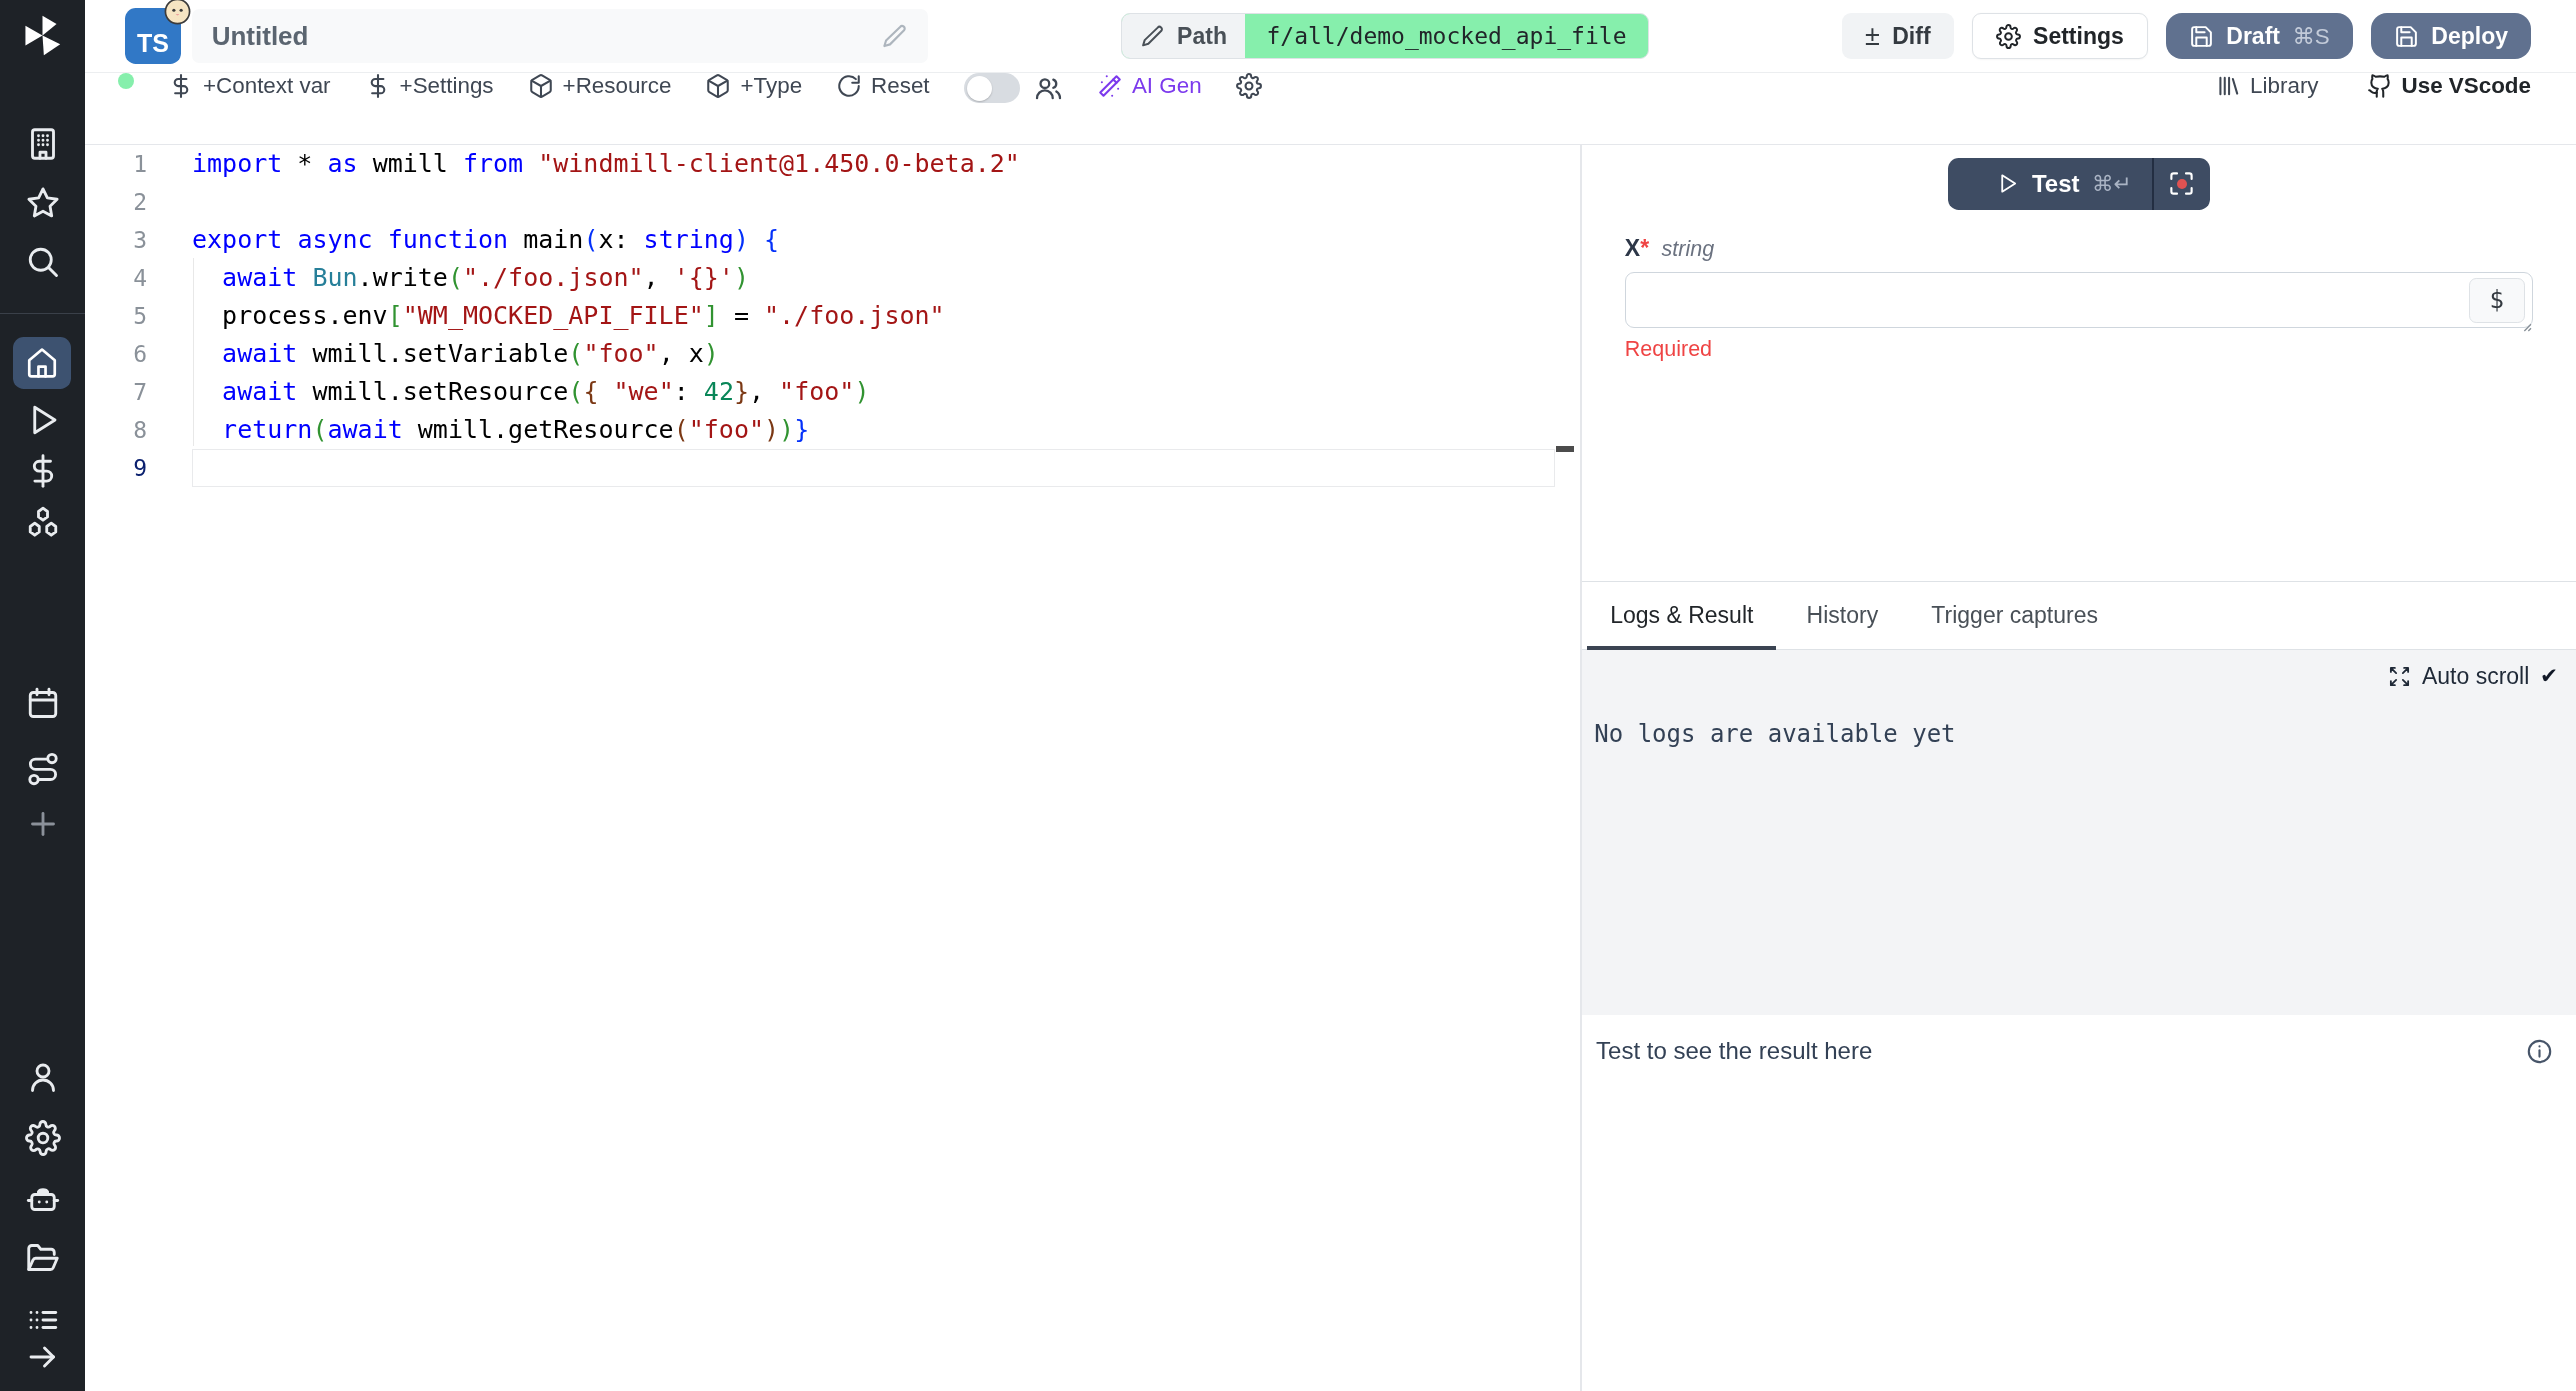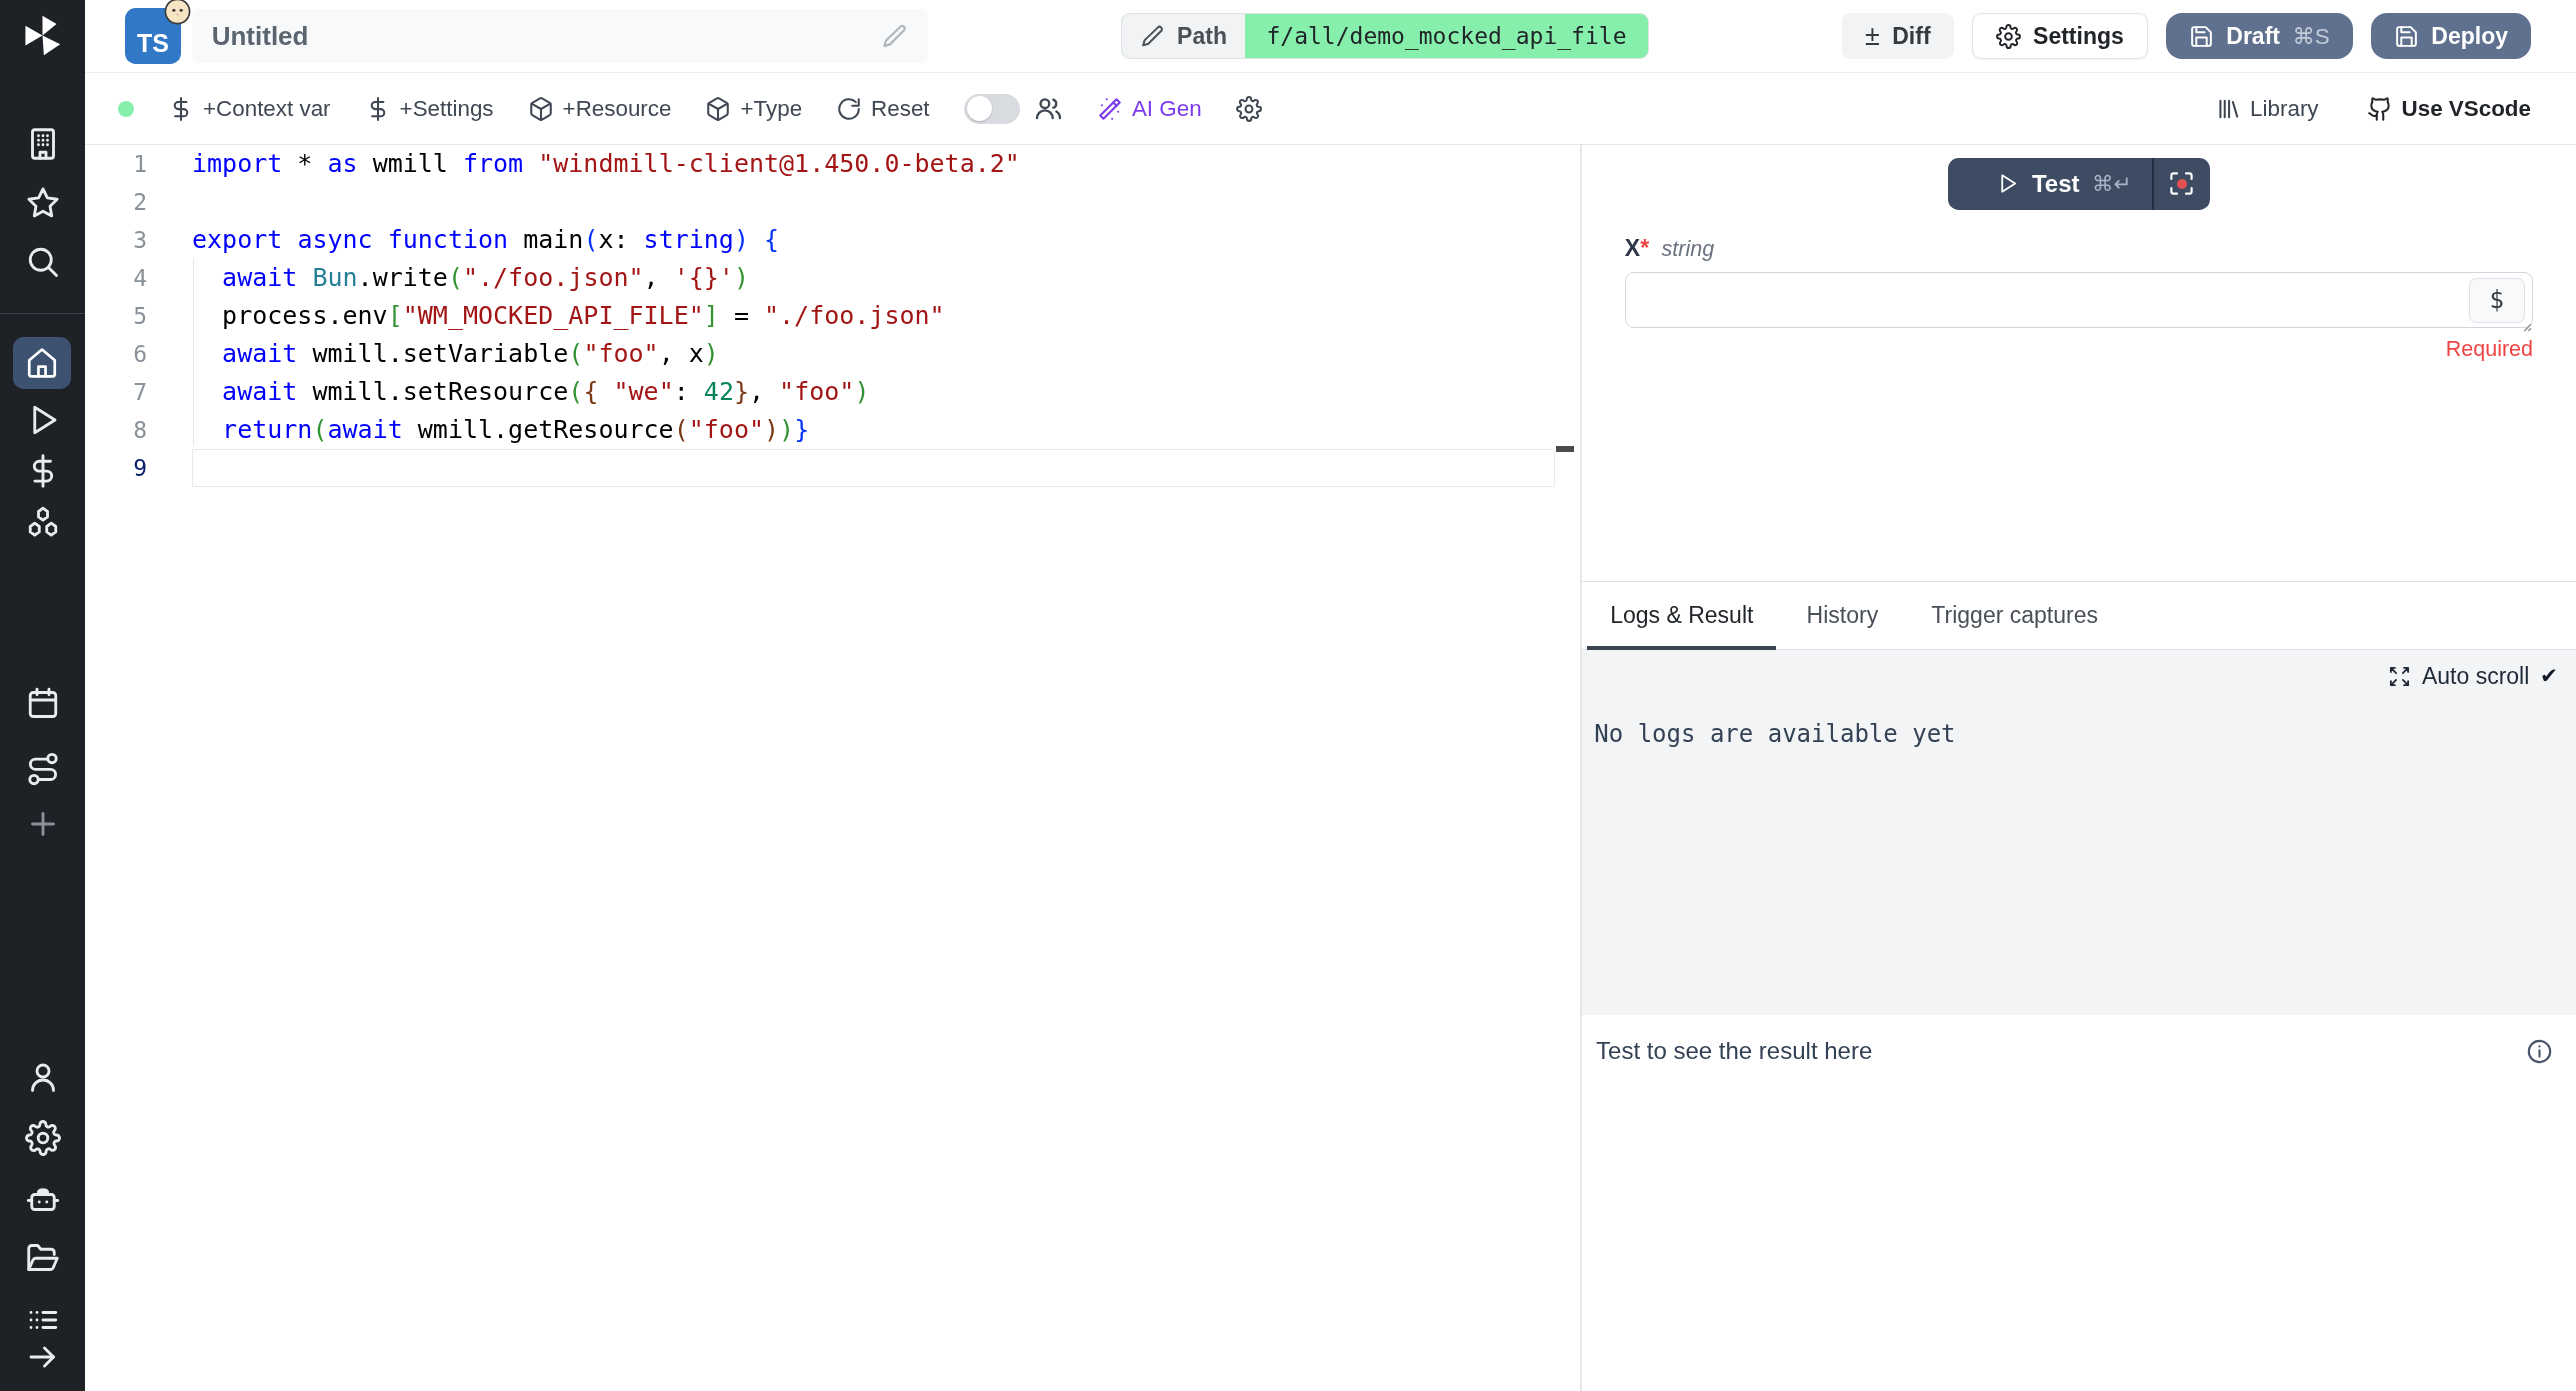--- a/index.html
+++ b/index.html
@@ -32,21 +32,21 @@
   .hbtns { display:flex; align-items:center; gap:18px; }
   .btn { height:46px; border-radius:9px; display:flex; align-items:center; gap:12.5px; padding:0 23px; font-size:23px; font-weight:600; cursor:pointer; border:none; background:none; font-family:inherit; }
   .btn svg { width:25px; height:25px; }
   .btn-light { background:#f1f3f5; color:#343a40; }
   .btn-outline { background:#fff; border:0.9px solid #dee2e6; color:#212529; box-shadow:0 0.9px 1.8px rgba(0,0,0,.04); }
   .btn-slate { background:var(--slate-btn,#60718f); color:#fff;border-radius:16px; }
   .btn-slate .kbd { color:#c3cbd9; font-weight:500; font-size:22.4px; }
   .diff-glyph { font-size:27px; line-height:1; font-weight:500; }
 
   
-  .toolbar { height:72px; display:flex; align-items:center; padding:0 45px 0 33px; border-bottom:0.9px solid #e5e7eb; background:#fff; gap:34px; }
+  .toolbar { height:72px; display:flex; align-items:flex-start; padding:0 45px 0 33px; border-bottom:0.9px solid #e5e7eb; background:#fff; gap:34px; }
   .dot { width:16px; height:16px; border-radius:50%; background:var(--green-dot,#86efac); flex:0 0 16px; }
   .tb-btn { display:flex; align-items:center; gap:9px; font-size:22.4px; font-weight:500; color:#3f4753; cursor:pointer; background:none; border:none; font-family:inherit; }
   .tb-btn svg { width:26px; height:26px; }
   .toggle { width:56px; height:30px; border-radius:15px; background:#d8dce1; position:relative; cursor:pointer; }
   .toggle .knob { position:absolute; left:3.6px; top:2.7px; width:25px; height:25px; border-radius:50%; background:#fff; box-shadow:0 0.9px 1.8px rgba(0,0,0,.2); }
   .ai-gen { color:var(--purple,#7c3aed); font-weight:400; }
   .tb-right { margin-left:auto; display:flex; align-items:center; gap:48px; }
   .vscode { font-weight:700; color:#212529; }
 
   
@@ -77,21 +77,21 @@
   .test-capture svg { width:27px; height:27px; }
   .red-dot { position:absolute; width:10px; height:10px; border-radius:50%; background:var(--capture-red,#e05252); }
   .arg-label { margin-top:25px; display:flex; align-items:baseline; font-size:23px; }
   .arg-name { font-weight:700; color:#2d3748; }
   .arg-req { color:var(--red,#ef4444); font-weight:700; }
   .arg-type { font-style:italic; color:#6b7280; font-size:21.5px; margin-left:12.5px; }
   .arg-input { position:relative; margin-top:10.7px; height:56px; border:1.3px solid #cfd6dd; border-radius:9px; background:#fff; }
   .dollar-btn { position:absolute; right:7.2px; top:4.5px; width:56px; height:45px; background:#f8f9fa; border:0.9px solid #dee2e6; border-radius:7.2px; font-family:"DejaVu Sans Mono", monospace; font-size:24px; color:#343a40; cursor:pointer; }
   .resize-handle { position:absolute; right:-0.9px; bottom:-5.4px; width:16px; height:16px; }
   .resize-handle svg { width:16px; height:16px; color:#868e96; }
-  .required-txt { margin-top:9px; text-align:right; color:var(--red,#ef4444); font-size:21.5px; }
+  .required-txt { margin-top:9px; text-align:left; color:var(--red,#ef4444); font-size:21.5px; }
 
   .bottom-section { flex:1; display:flex; flex-direction:column; border-top:0.9px solid #dee2e6; min-height:0; }
   .tabsrow { height:68px; flex:0 0 68px; display:flex; align-items:stretch; padding-left:5.4px; gap:7.2px; border-bottom:0.9px solid #dee2e6; background:#fff; }
   .tab { display:flex; align-items:center; padding:0 23px; font-size:23px; color:#495057; position:relative; cursor:pointer; background:none; border:none; font-family:Liberation Sans, sans-serif; }
   .tab.active { color:#212529; font-weight:500; }
   .tab.active::after { content:""; position:absolute; left:0; right:0; bottom:-0.9px; height:3.6px; background:#3b4452; }
   .logsarea { height:365px; flex:0 0 365px; background:#f3f4f6; position:relative; }
   .autoscroll { position:absolute; top:12.5px; right:18px; display:flex; align-items:center; gap:10.7px; font-size:23px; color:#1f2937; cursor:pointer; }
   .autoscroll svg { width:23px; height:23px; }
   .autoscroll .chk { font-size:21.5px; color:#111827; }

